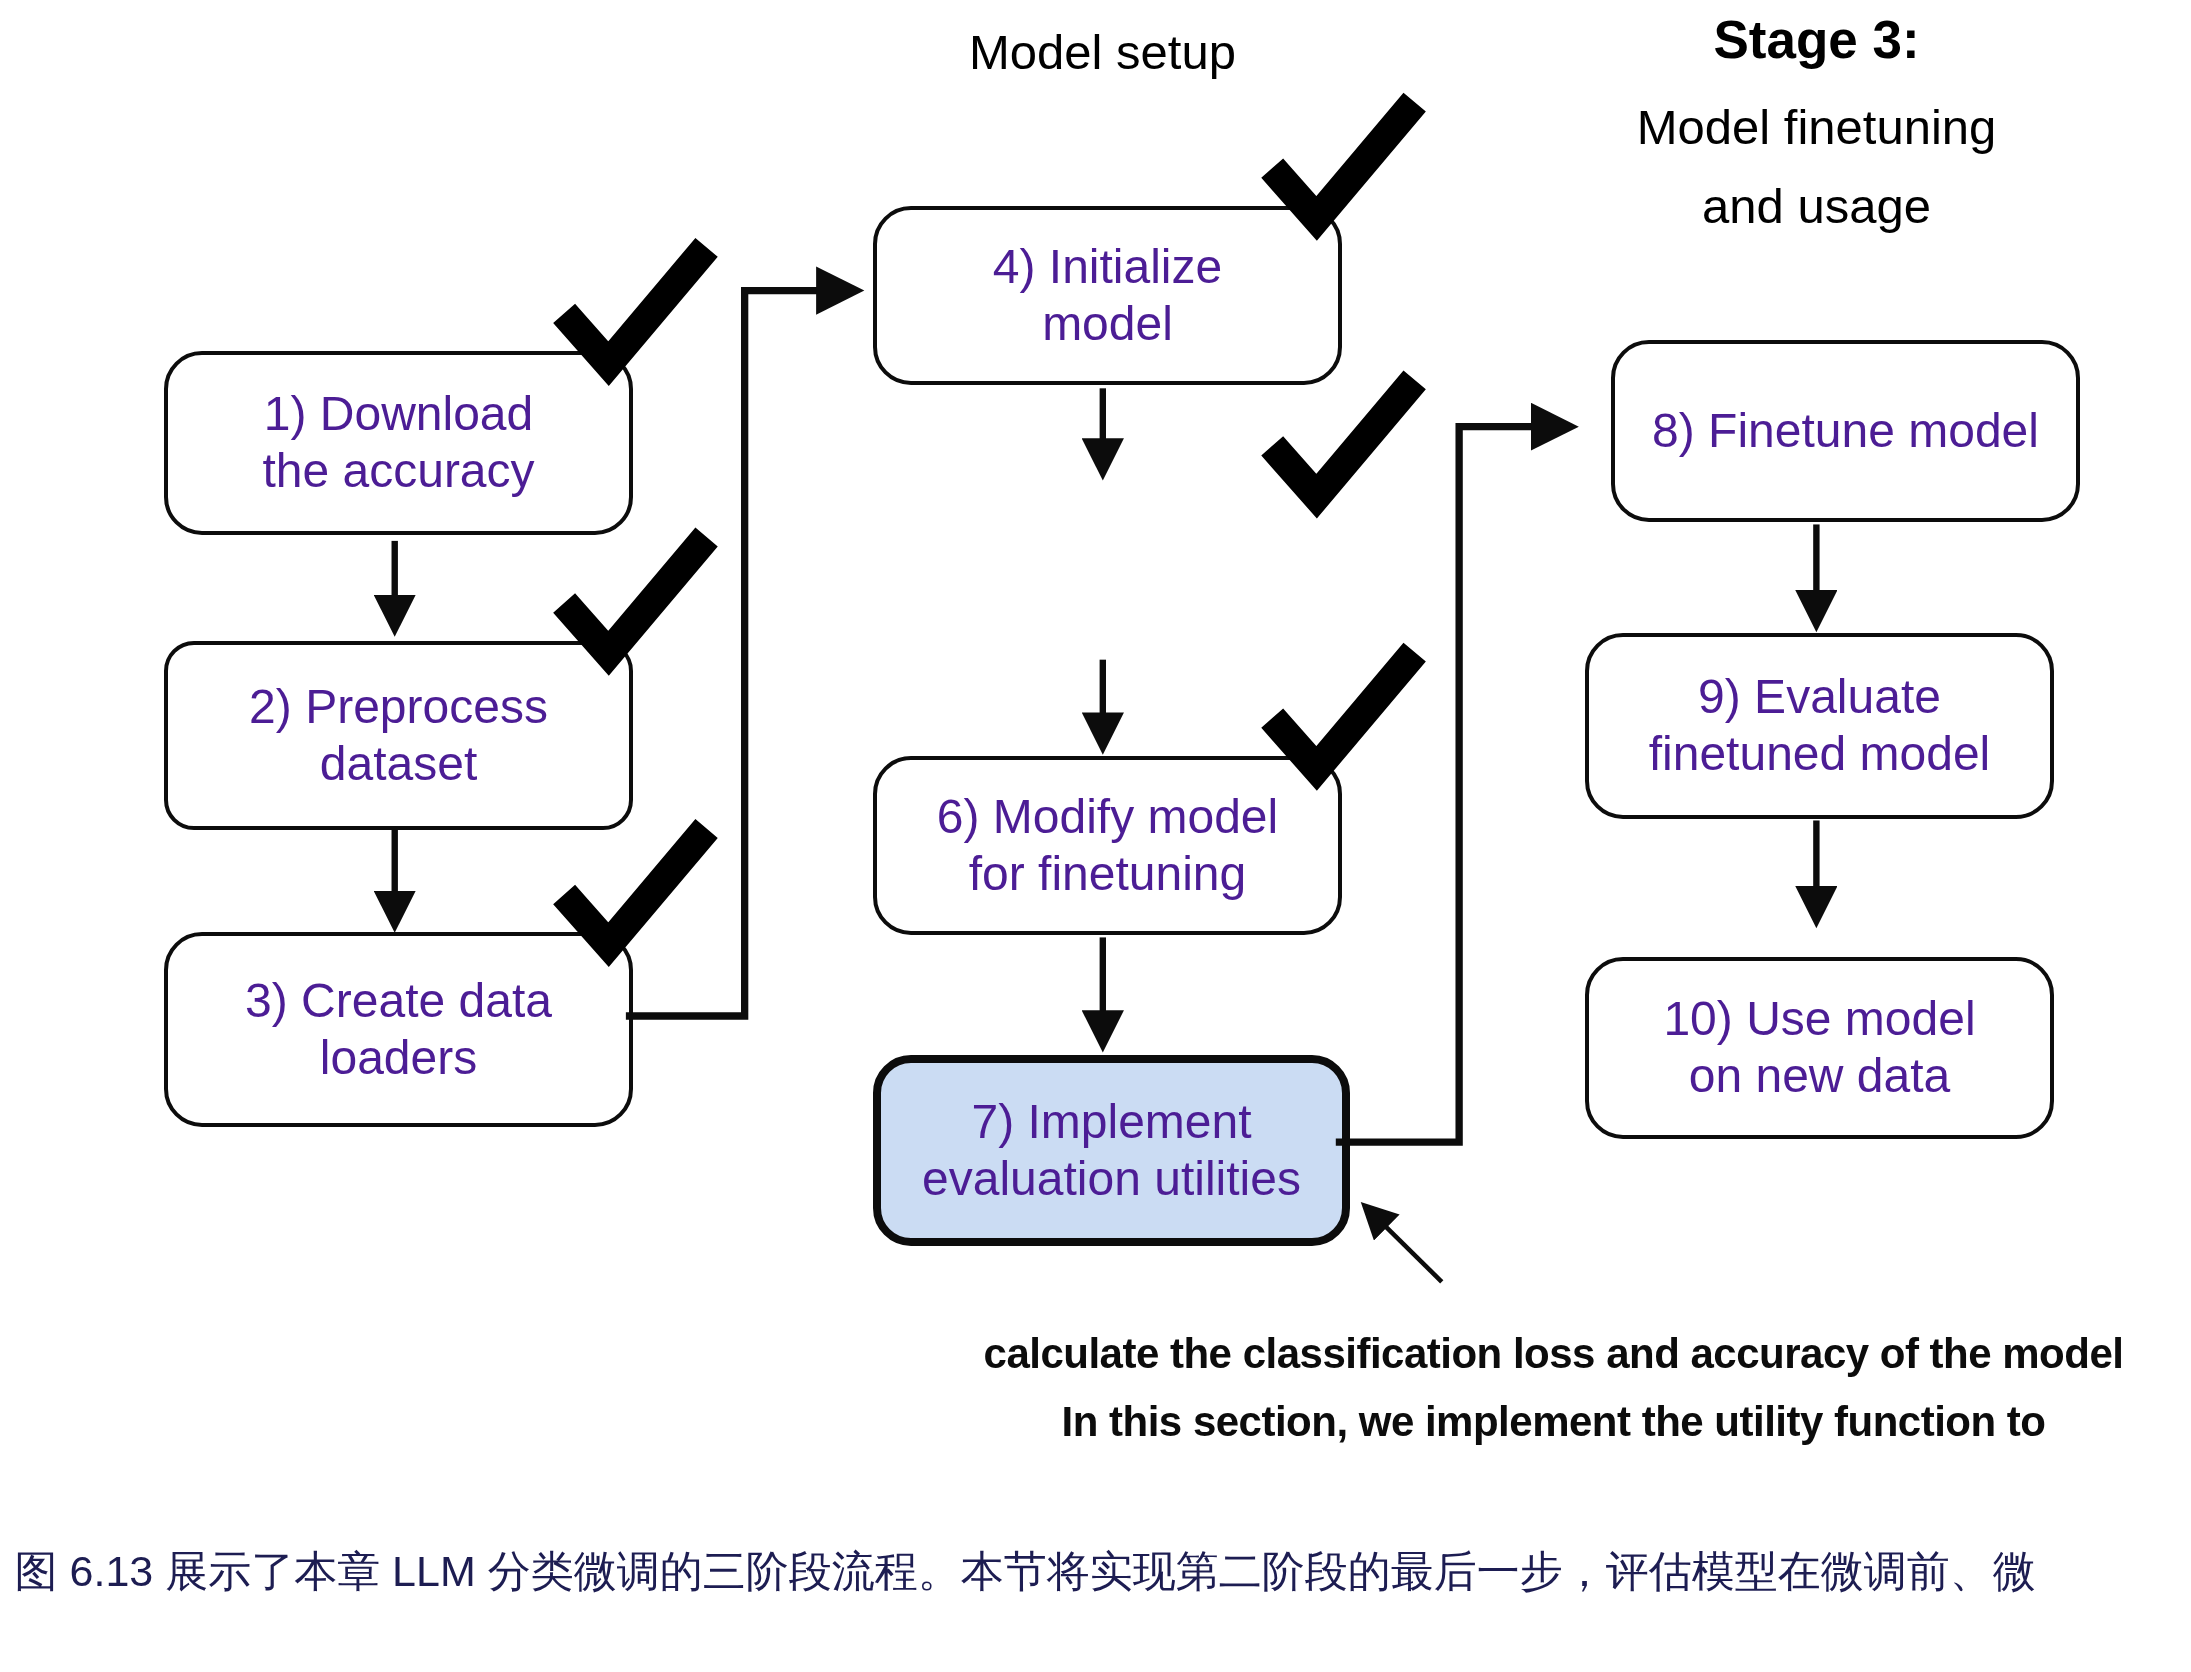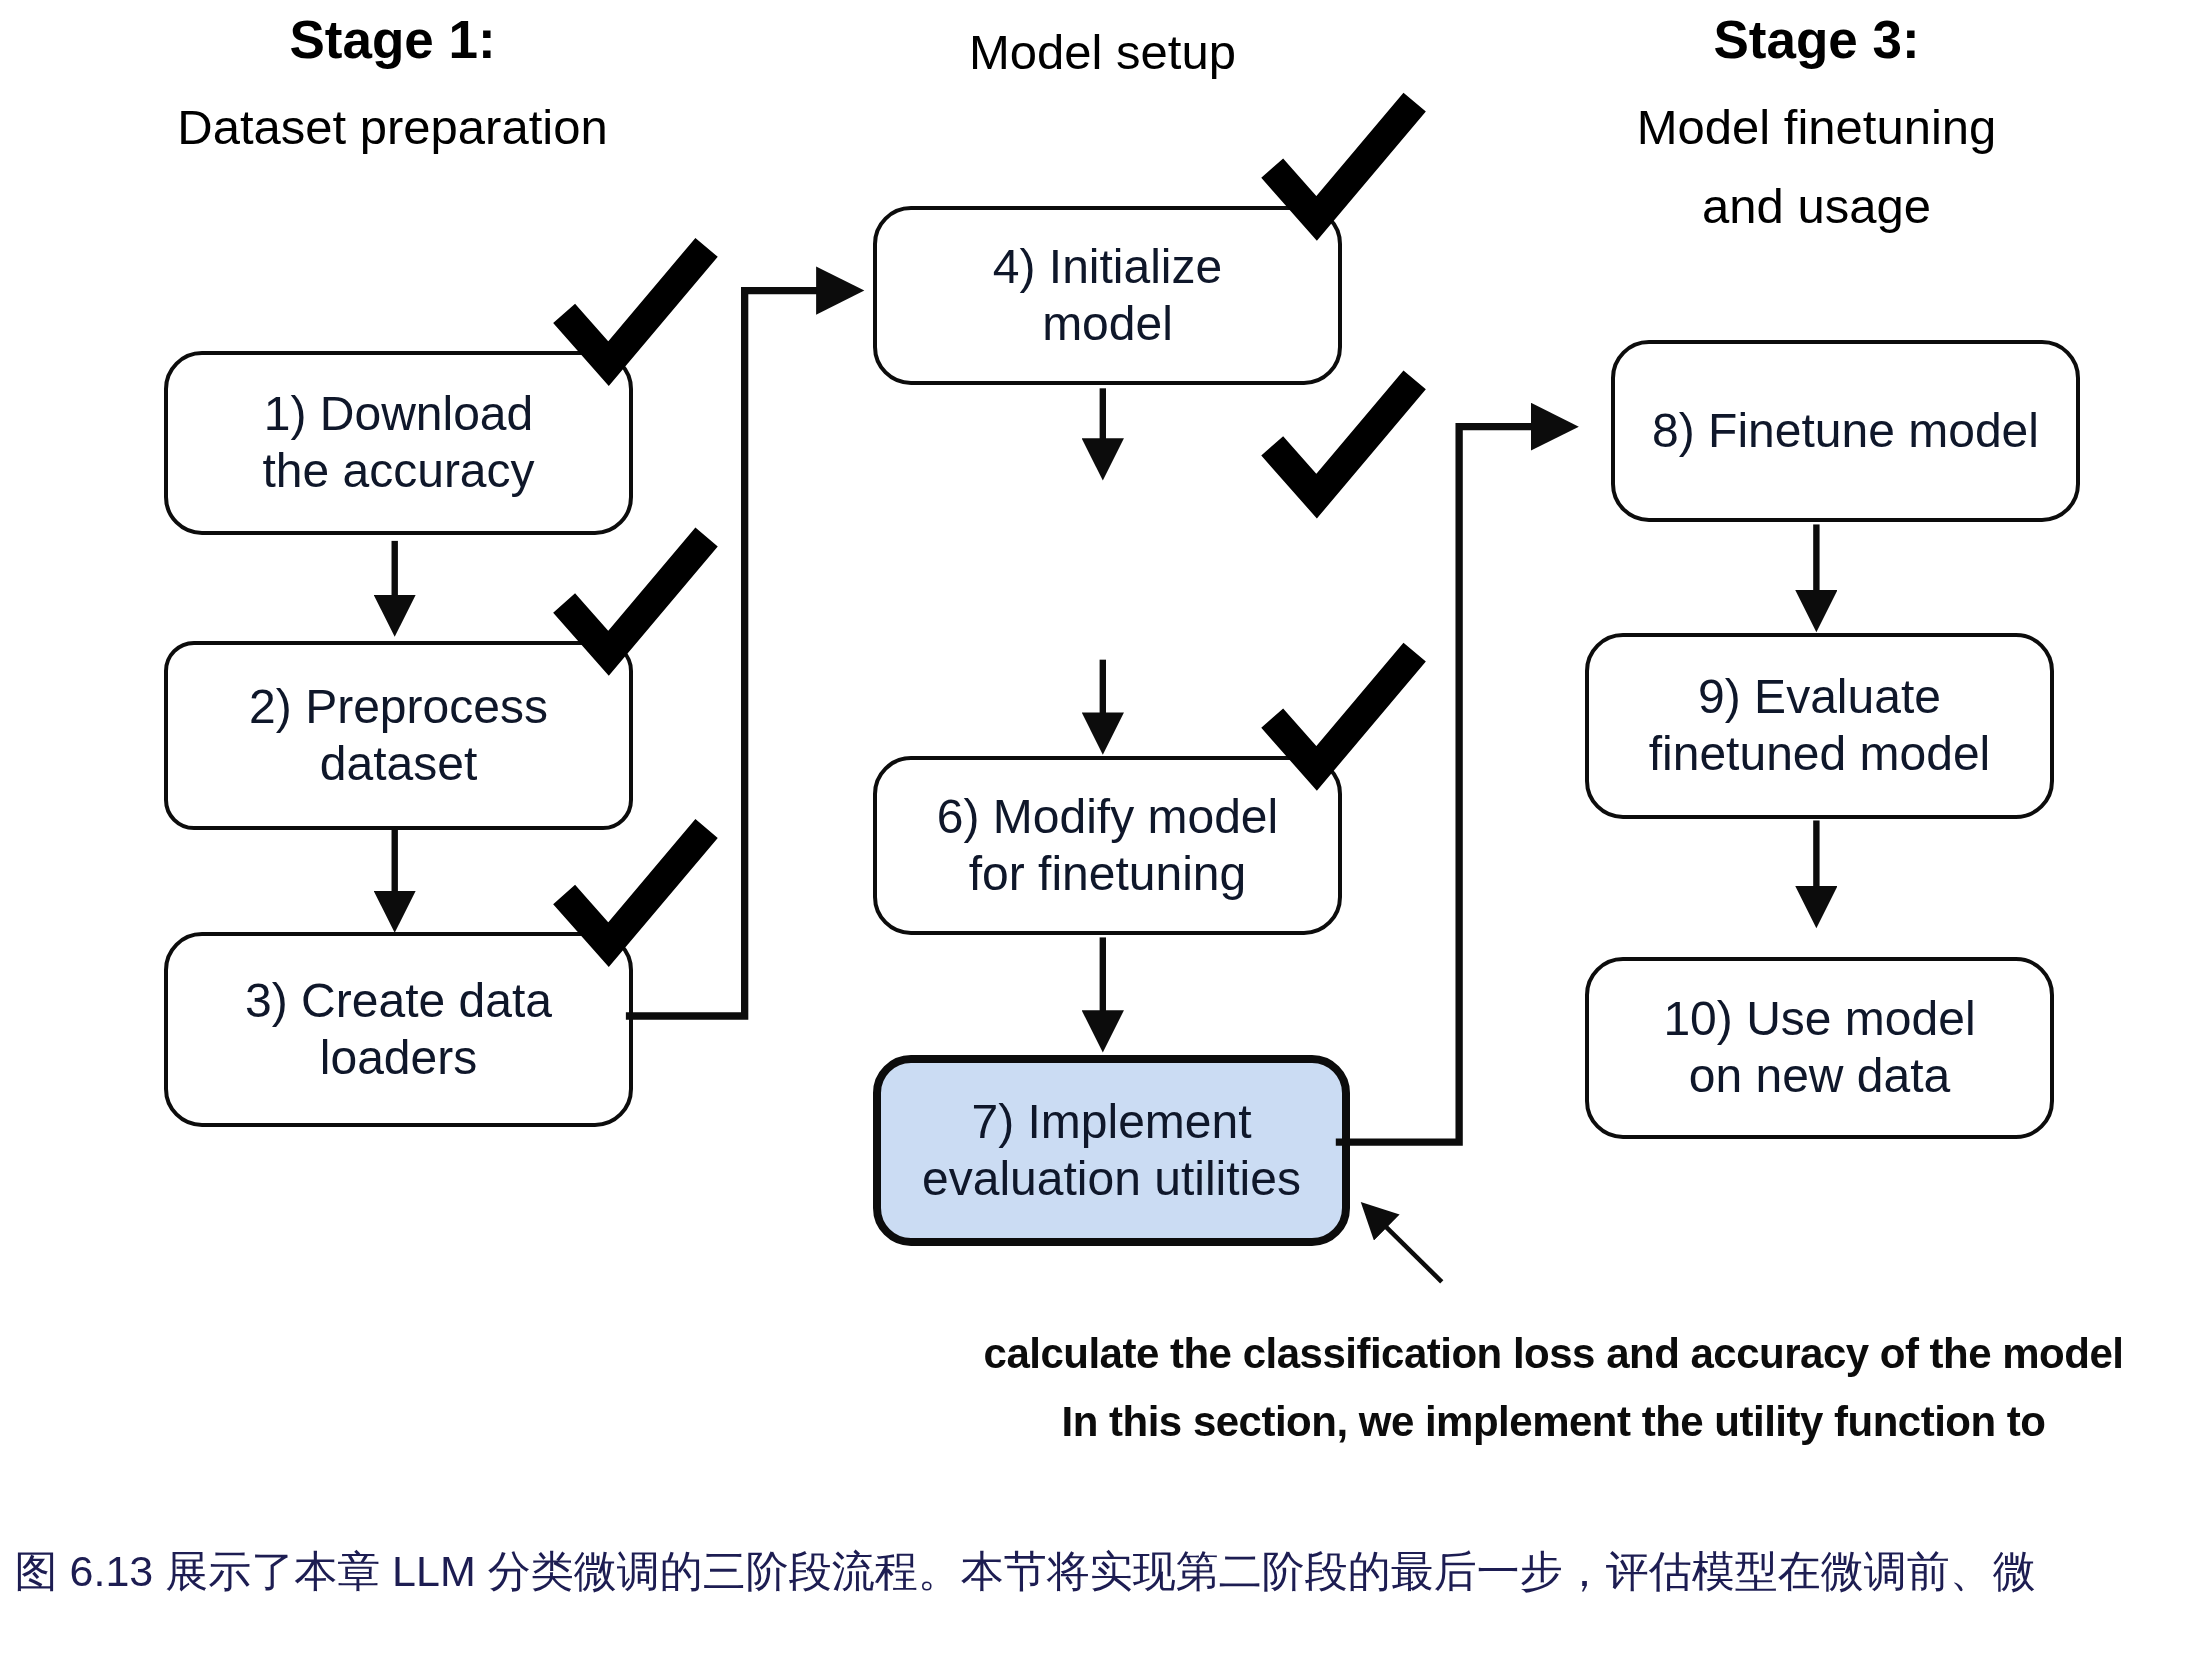--- a/index.html
+++ b/index.html
@@ -20,21 +20,21 @@
     text-align:center;color:var(--ink);
   }
   .stage-title{font-size:53px;font-weight:700;line-height:1.0;margin:0 0 22px 0;}
   .stage-sub{font-size:49px;font-weight:400;line-height:1.62;margin:0;}
   .step-box{
     position:absolute;
     border:4.6px solid #0c0c0c;
     border-radius:38px;
     background:#ffffff;
     display:flex;flex-direction:column;align-items:center;justify-content:center;
-    font-size:48px;line-height:1.18;color:#0f172a;
+    font-size:48px;line-height:1.18;color:#4c1d95;
   }
   .step-box.highlight{
     background:var(--highlight);
     border-width:8.2px;
   }
   svg.overlay{position:absolute;left:0;top:0;}
   .annotation{
     position:absolute;left:932px;top:1320px;width:1243px;
     text-align:center;font-weight:700;font-size:42px;line-height:1.63;
     color:#0c0c0c;letter-spacing:-0.5px;
@@ -43,24 +43,20 @@
     position:absolute;left:14.6px;top:1541px;width:2166px;
     font-size:43px;line-height:1.42;font-weight:500;
     color:var(--caption);
   }
 </style>
 </head>
 <body>
 
 <div class="canvas">
 
-  <div class="stage-header" style="left:155px;">
-    <p class="stage-title">Stage 1:</p>
-    <p class="stage-sub">Dataset preparation</p>
-  </div>
   <div class="stage-header" style="left:865px;">
     <p class="stage-sub">Model setup</p>
   </div>
   <div class="stage-header" style="left:1579px;">
     <p class="stage-title">Stage 3:</p>
     <p class="stage-sub">Model finetuning</p>
     <p class="stage-sub">and usage</p>
   </div>
 
   <div class="step-box" style="left:164px;top:351px;width:461px;height:176px;">

